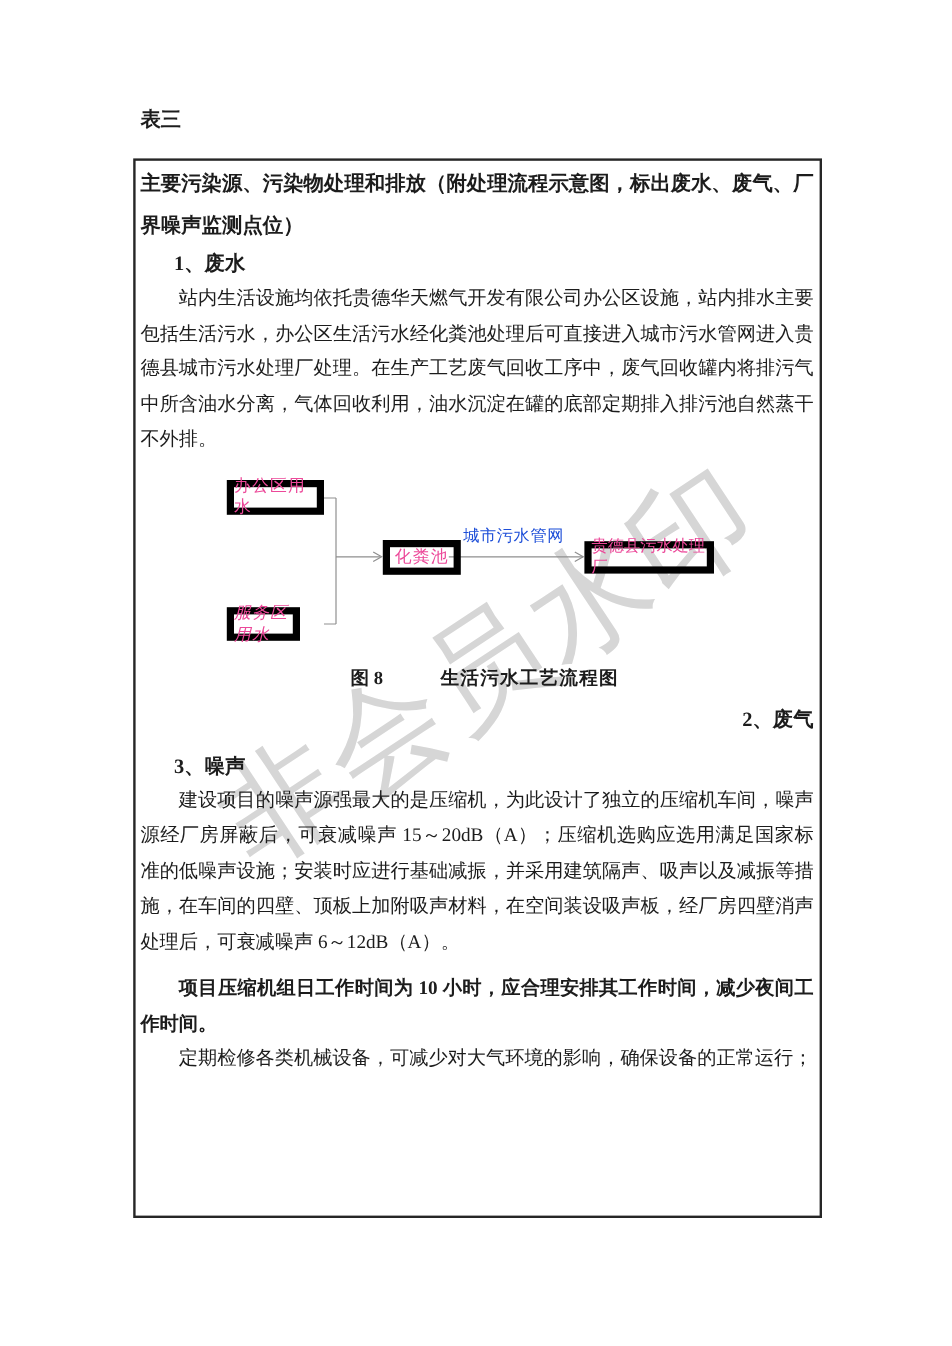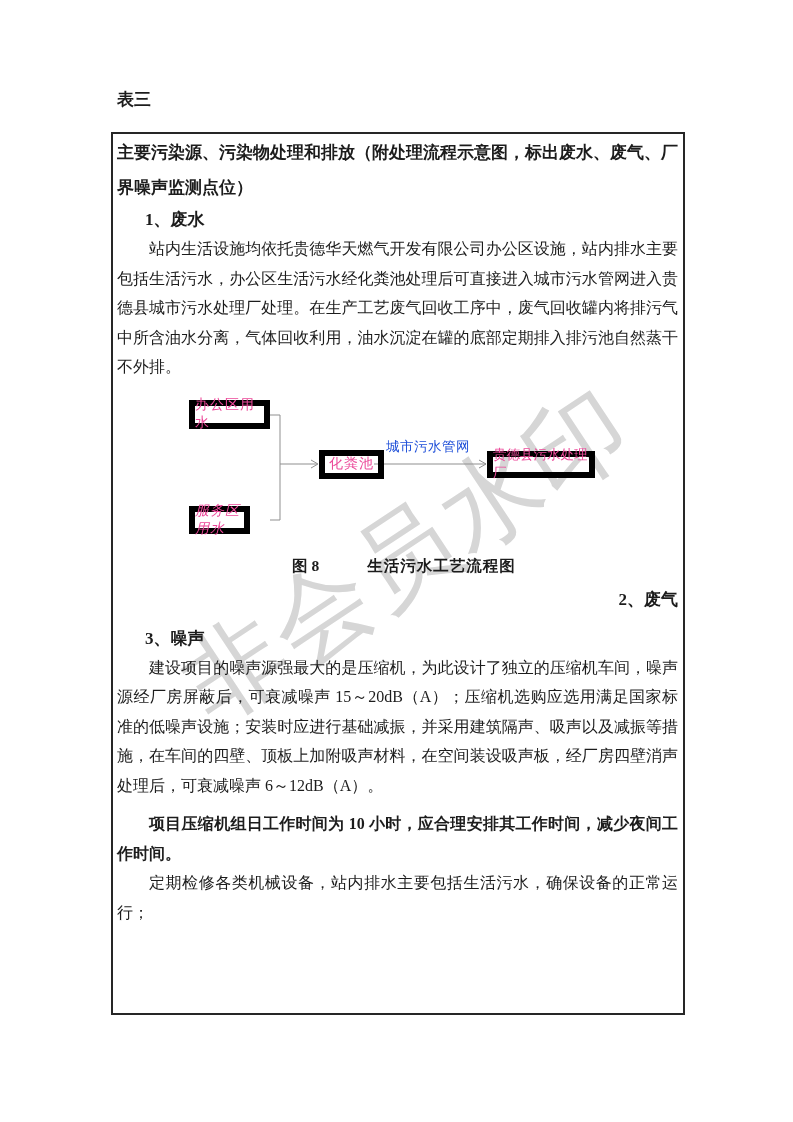--- a/index.html
+++ b/index.html
@@ -132,15 +132,15 @@
 
   <div class="caption">
     <span>图 8</span><span class="cap-title">生活污水工艺流程图</span>
   </div>
 
   <div class="sec-heading h2">2、废气</div>
 
   <div class="sec-heading h3">3、噪声</div>
   <p class="body-para">建设项目的噪声源强最大的是压缩机，为此设计了独立的压缩机车间，噪声源经厂房屏蔽后，可衰减噪声 15～20dB（A）；压缩机选购应选用满足国家标准的低噪声设施；安装时应进行基础减振，并采用建筑隔声、吸声以及减振等措施，在车间的四壁、顶板上加附吸声材料，在空间装设吸声板，经厂房四壁消声处理后，可衰减噪声 6～12dB（A）。</p>
   <p class="body-para p-mid">项目压缩机组日工作时间为 10 小时，应合理安排其工作时间，减少夜间工作时间。</p>
-  <p class="body-para">定期检修各类机械设备，站内排水主要包括生活污水，确保设备的正常运行；</p>
+  <p class="body-para">定期检修各类机械设备，可减少对大气环境的影响，确保设备的正常运行；</p>
 
 </div>
 
 </body></html>

